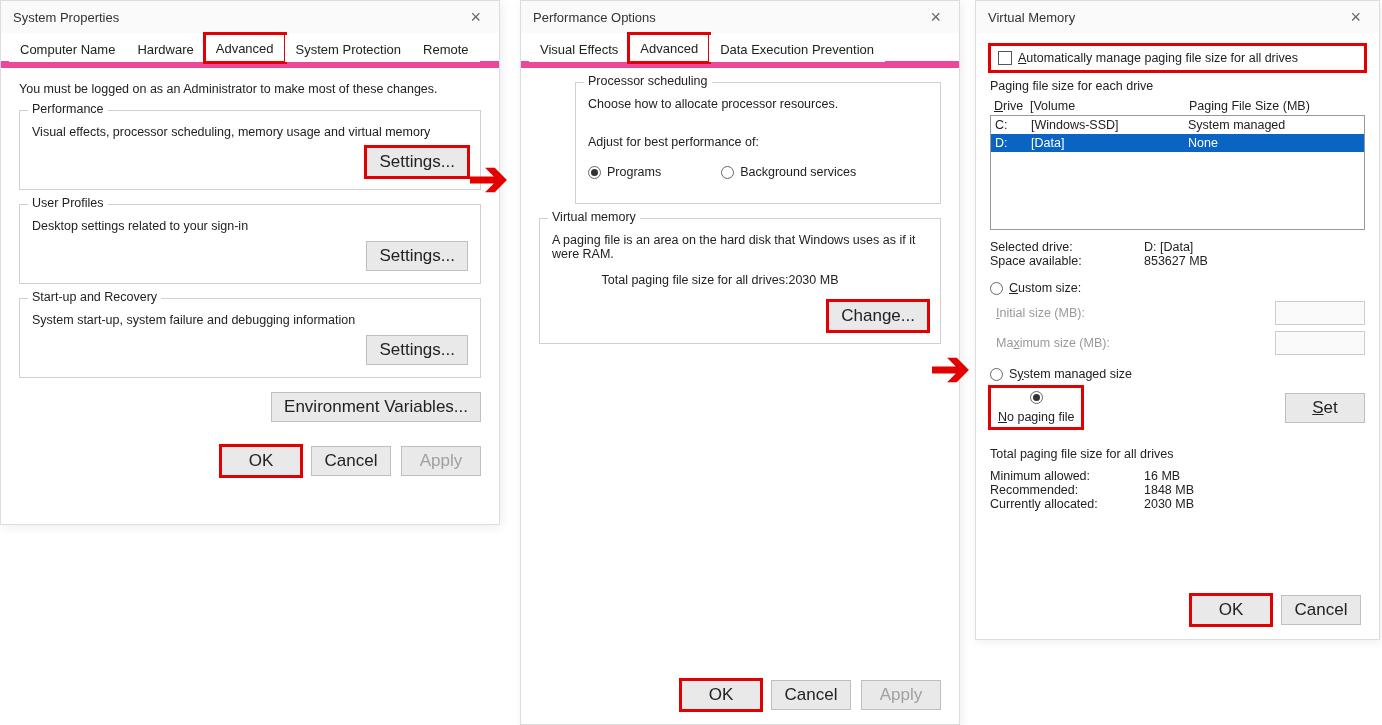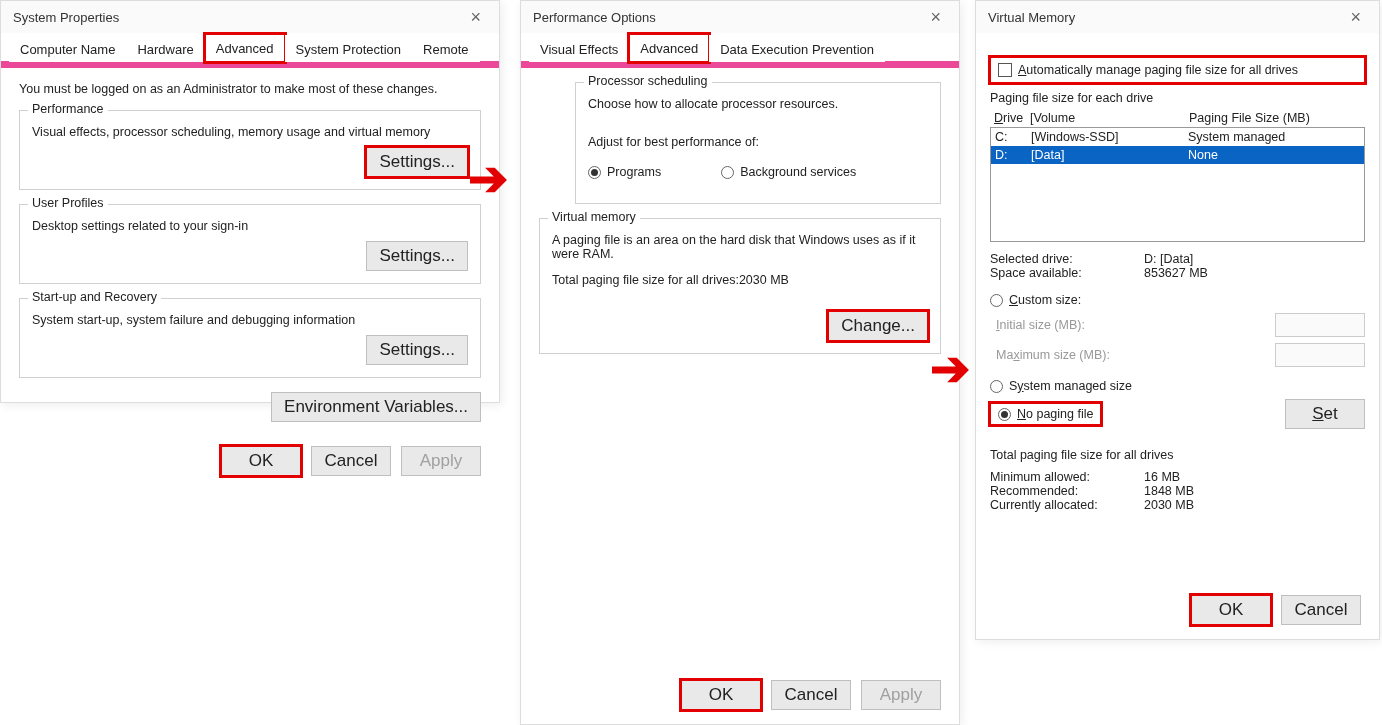--- a/index.html
+++ b/index.html
@@ -180,21 +180,21 @@
   .vm-opts .row {
     display: flex;
     align-items: center;
     justify-content: space-between;
     padding: 3px 0;
   }
 </style>
 </head>
 <body>
 
-<div class="dialog" style="left:0; top:0; width:500px; height:403px;">
+<div class="dialog" style="left:0; top:0; width:500px; height:525px;">
   <div class="titlebar">
     <span>System Properties</span>
     <span class="close">×</span>
   </div>
   <div class="tabs">
     <div class="tab">Computer Name</div>
     <div class="tab">Hardware</div>
     <div class="tab active hl-red">Advanced</div>
     <div class="tab">System Protection</div>
     <div class="tab">Remote</div>
@@ -265,21 +265,21 @@
         <span class="radio">
           <span class="radio-circle"></span>
           <span>Background services</span>
         </span>
       </div>
     </div>
 
     <div class="group">
       <div class="legend">Virtual memory</div>
       <div style="margin-bottom:12px;">A paging file is an area on the hard disk that Windows uses as if it were RAM.</div>
-      <div style="display:flex; justify-content:flex-start; margin-bottom:24px; padding-right:40px;">
+      <div style="display:flex; justify-content:center; margin-bottom:14px; padding-right:40px;">
         <span>Total paging file size for all drives:</span>
         <span>2030 MB</span>
       </div>
       <div class="btn-row-right">
         <span class="btn hl-red">Change...</span>
       </div>
     </div>
 
   </div>
   <div class="dlg-buttons" style="position:absolute; bottom:0; right:0;">
@@ -291,21 +291,21 @@
 
 <div class="arrow" style="left:930px; top:340px;">➔</div>
 
 <div class="dialog" style="left:975px; top:0; width:405px; height:640px;">
   <div class="titlebar">
     <span>Virtual Memory</span>
     <span class="close">×</span>
   </div>
   <div class="body" style="padding:12px 14px;">
 
-    <div class="hl-red" style="padding:6px 8px; margin-bottom:8px; display:flex; align-items:flex-end;margin-top:12px;">
+    <div class="hl-red" style="padding:6px 8px; margin-bottom:8px; display:flex; align-items:flex-end;">
       <span class="chk-box"></span>
       <span><span class="und">A</span>utomatically manage paging file size for all drives</span>
     </div>
 
     <div style="margin-bottom:4px;">Paging file size for each drive</div>
     <div class="drive-row header">
       <span class="col-d"><span class="und">D</span>rive</span>
       <span class="col-v">[Volume</span>
       <span class="col-p">Paging File Size (MB)</span>
     </div>
@@ -346,21 +346,21 @@
         <span class="dim" style="padding-left:6px;">Ma<span class="und">x</span>imum size (MB):</span>
         <span class="numbox"></span>
       </div>
       <div class="row">
         <span class="radio">
           <span class="radio-circle"></span>
           <span>S<span class="und">y</span>stem managed size</span>
         </span>
       </div>
       <div class="row">
-        <span class="radio hl-red" style="padding:4px 8px;">
+        <span class="radio hl-red" style="padding:4px 8px;flex-direction:column;">
           <span class="radio-circle">
               <span class="radio-dot"></span>
             </span>
           <span><span class="und">N</span>o paging file</span>
         </span>
         <span class="btn"><span class="und">S</span>et</span>
       </div>
     </div>
 
     <div style="margin-top:16px; margin-bottom:8px;">Total paging file size for all drives</div>

